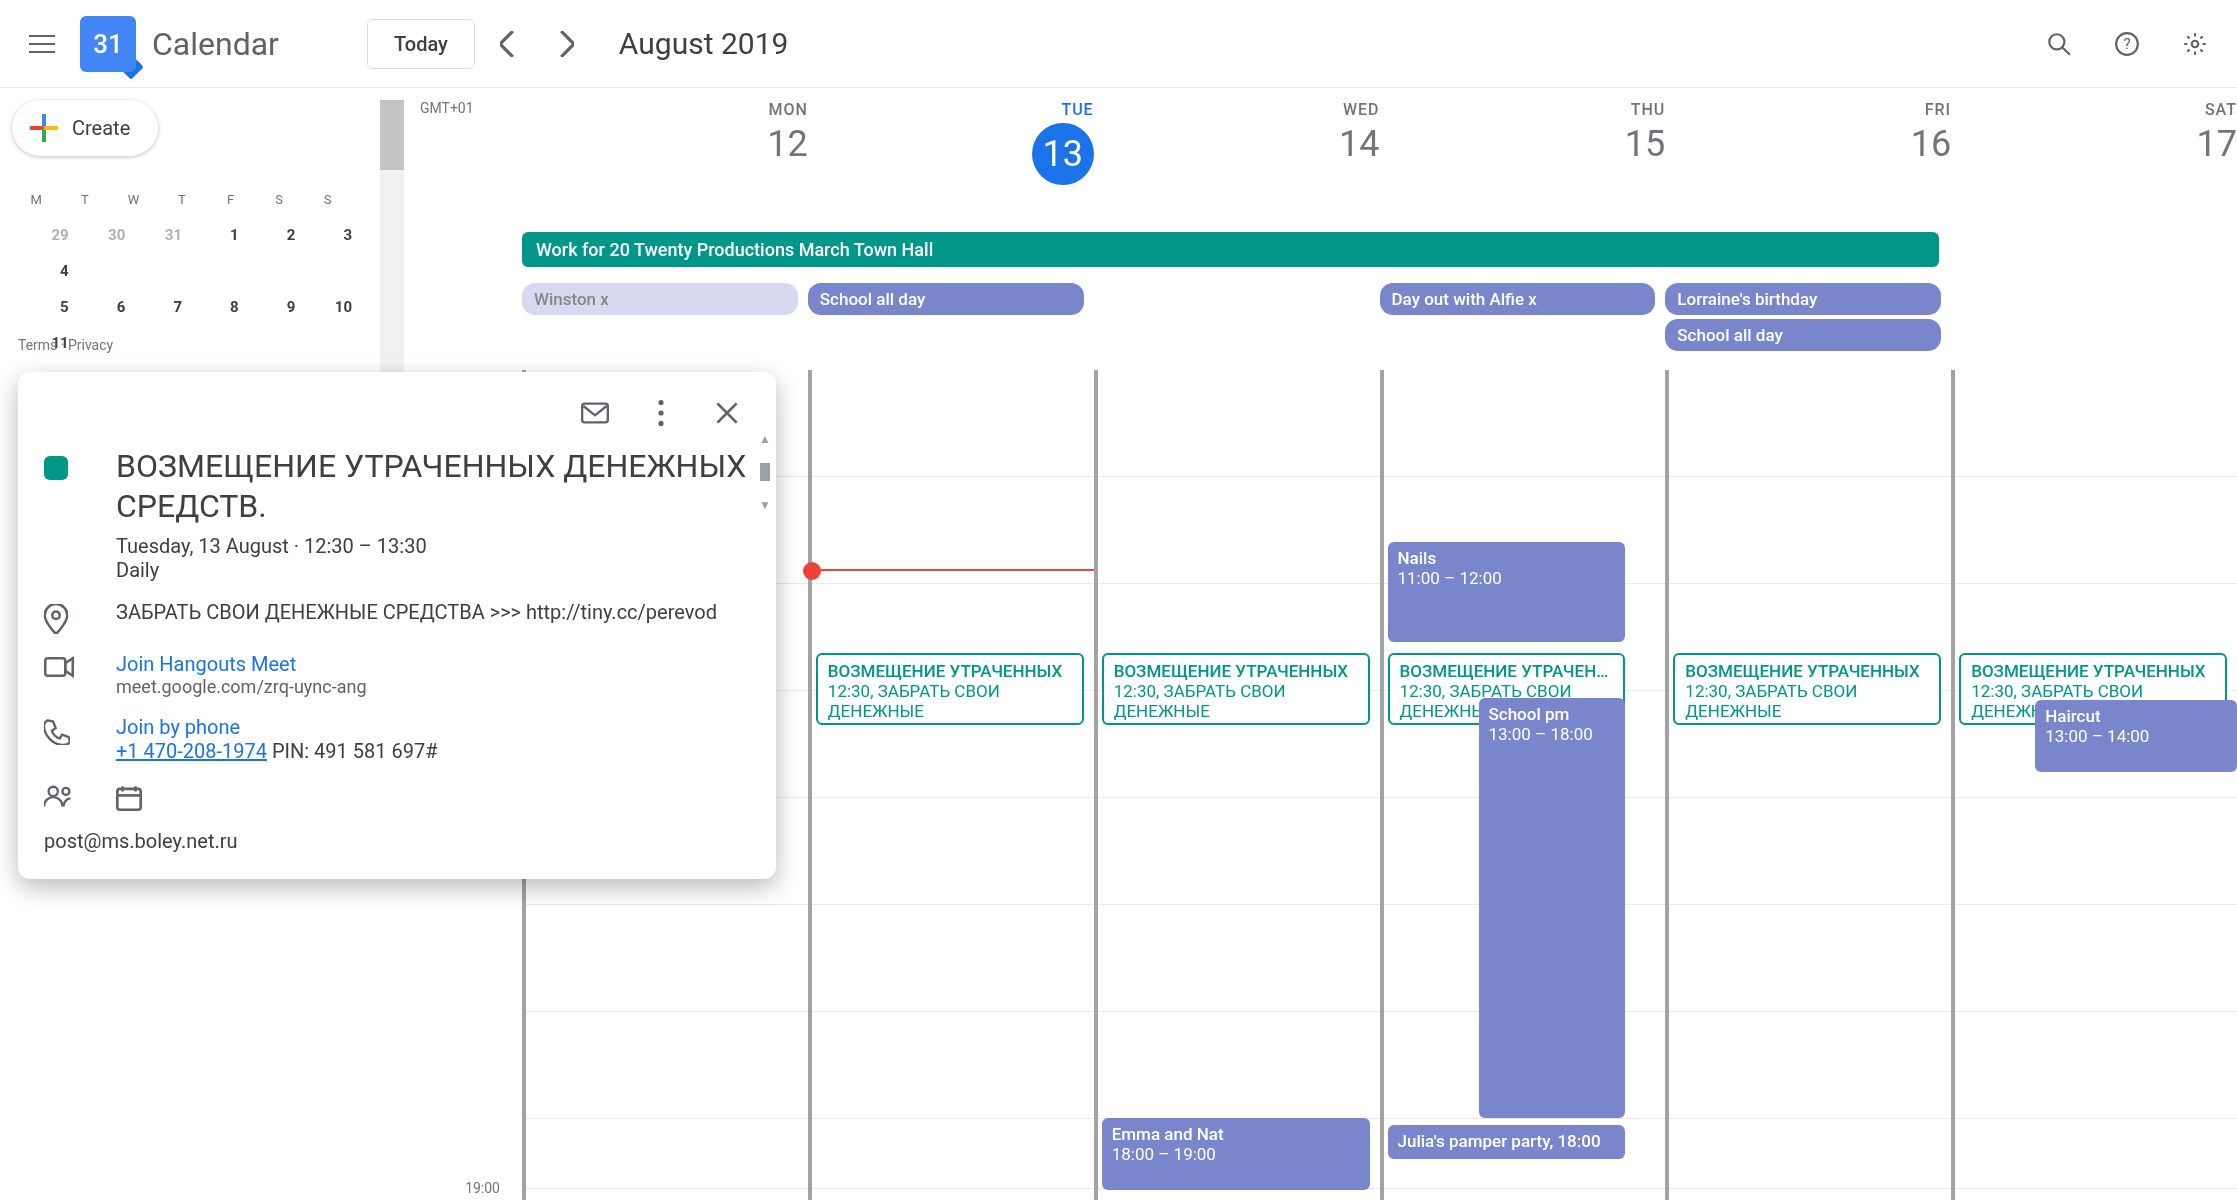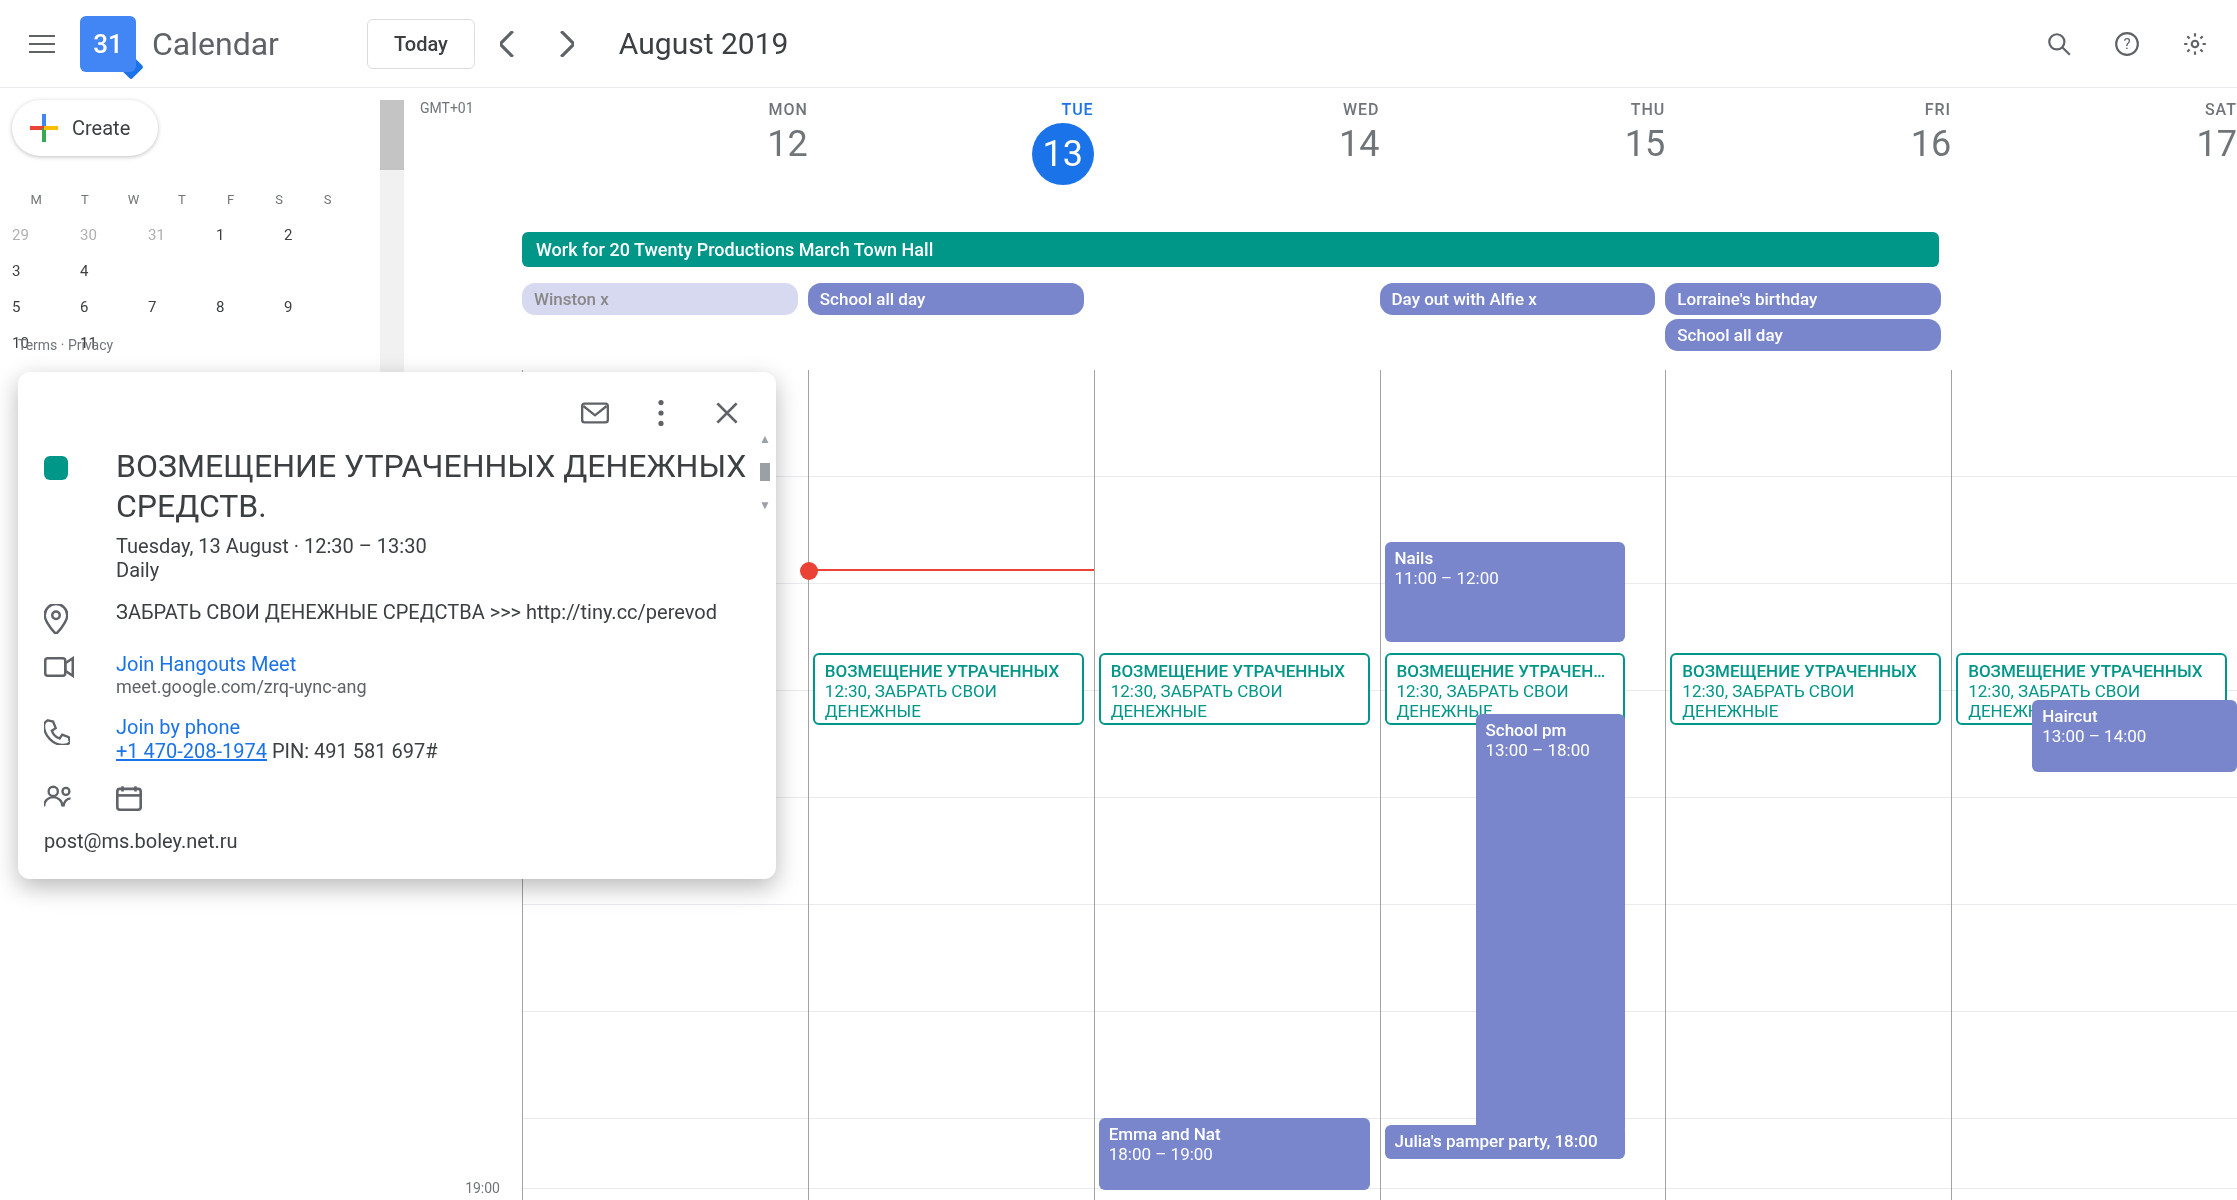--- a/index.html
+++ b/index.html
@@ -22,21 +22,21 @@
 .sidebar { position: absolute; left: 0; top: 88px; width: 390px; padding: 12px 0 0 12px; }
 .create-btn { display: inline-flex; align-items: center; gap: 14px; padding: 14px 28px 14px 18px; border-radius: 40px; box-shadow: 0 1px 4px rgba(0,0,0,0.25); font-size: 20px; cursor: pointer; background:#fff;}
 .plus-icon { width: 28px; height: 28px; position: relative; }
 .plus-icon .v{position:absolute;left:12px;top:0;width:4px;height:28px;background:#4285f4;}
 .plus-icon .h{position:absolute;top:12px;left:0;width:28px;height:4px;background:#ea4335;}
 .plus-icon .v2{position:absolute;left:12px;top:14px;width:4px;height:14px;background:#34a853;}
 .plus-icon .h2{position:absolute;top:12px;left:14px;width:14px;height:4px;background:#fbbc04;}
 
 .mini-cal { margin-top: 36px; }
 .mini-head { display: grid; grid-template-columns: repeat(7, 1fr); font-size: 13px; color: #70757a; text-align: center; width: 340px; margin-bottom:10px;}
-.mini-row { display: grid; grid-template-columns: repeat(5, 1fr); font-size: 15px; color: #3c4043; text-align: left; width: 340px; line-height: 36px; }
+.mini-row { display: grid; grid-template-columns: repeat(6, 1fr); font-size: 15px; color: #3c4043; text-align: right; width: 340px; line-height: 36px; font-weight: bold; }
 .mini-row .fade { color: #b0b0b0; }
 
 .gmt { position: absolute; top: 100px; left: 420px; font-size: 14px; color: #70757a; }
 
 
 .day-headers { position: absolute; top: 100px; left: 522px; right: 0; display: grid; grid-template-columns: repeat(6, 1fr); }
 .day-head { text-align: right; }
 .day-abbr { font-size: 16px; color: #70757a; letter-spacing: 1px; font-weight:500;}
 .day-num { font-size: 36px; color: #70757a; margin-top: 4px; font-weight: 400;}
 .day-head.today .day-abbr { color: #1a73e8; }
@@ -45,21 +45,21 @@
 
 .allday-wrap { position: absolute; top: 232px; left: 522px; right: 0; }
 .multiday { background: #009688; color: #fff; font-size: 18px; padding: 7px 14px; border-radius: 6px; margin-bottom: 16px; width: calc(100% / 6 * 5 - 12px); font-weight:500;}
 .allday-grid { display: grid; grid-template-columns: repeat(6, 1fr); gap: 0; }
 .allday-cell { padding-right: 10px; display:flex; flex-direction:column; gap:4px; min-height:40px;}
 .chip { background: #7986cb; color: #fff; font-size: 17px; padding: 6px 12px; border-radius: 13px; white-space: nowrap; overflow: hidden; text-overflow: ellipsis; cursor:pointer; font-weight:500;}
 .chip.faded { background: #d7d9f0; color: #888; }
 
 
 .grid { position: absolute; top: 370px; left: 522px; right: 0; bottom: 0; display: grid; grid-template-columns: repeat(6, 1fr); }
-.col { border-left: 1px solid #a3a3a3; position: relative; }
+.col { border-left: 4px solid #a3a3a3; position: relative; }
 .hour-line { position: absolute; left: 522px; right: 0; border-top: 1px solid #e8eaed; }
 .time-label { position:absolute; right: calc(100% - 500px); font-size:14px; color:#70757a; transform:translateY(-50%);}
 
 .now-line { position: absolute; left: 0; right: 0; border-top: 2px solid #ea4335; top: 26px; }
 .now-dot { width: 18px; height: 18px; background: #ea4335; border-radius: 50%; position: absolute; left: -9px; top: -9px; }
 
 .ev { position: absolute; border-radius: 6px; padding: 6px 10px; font-size: 17px; overflow: hidden; cursor:pointer; font-weight:500;}
 .ev.teal { background: #fff; border: 2px solid #009688; color: #009688; }
 .ev.teal .ev-sub { color: #009688; font-weight:400;}
 .ev.purple { background: #7986cb; color: #fff; }
@@ -262,21 +262,21 @@
   </div>
   <div class="col">
     <div class="ev purple" style="top:172px;left:4px;right:40px;height:100px;">
       <div class="ev-title">Nails</div>
         <div class="ev-sub">11:00 – 12:00</div>
     </div>
     <div class="ev teal" style="top:283px;left:4px;right:40px;height:72px;">
       <div class="ev-title">ВОЗМЕЩЕНИЕ УТРАЧЕННЫХ</div>
         <div class="ev-sub">12:30, ЗАБРАТЬ СВОИ ДЕНЕЖНЫЕ</div>
     </div>
-    <div class="ev purple" style="top:344px;left:95px;right:40px;height:420px;">
+    <div class="ev purple" style="top:328px;left:95px;right:40px;height:420px;">
       <div class="ev-title">School pm</div>
         <div class="ev-sub">13:00 – 18:00</div>
     </div>
     <div class="ev purple" style="top:755px;left:4px;right:40px;height:34px;">
       <div class="ev-title">Julia's pamper party, 18:00</div>
     </div>
   </div>
   <div class="col">
     <div class="ev teal" style="top:283px;left:4px;right:10px;height:72px;">
       <div class="ev-title">ВОЗМЕЩЕНИЕ УТРАЧЕННЫХ</div>

